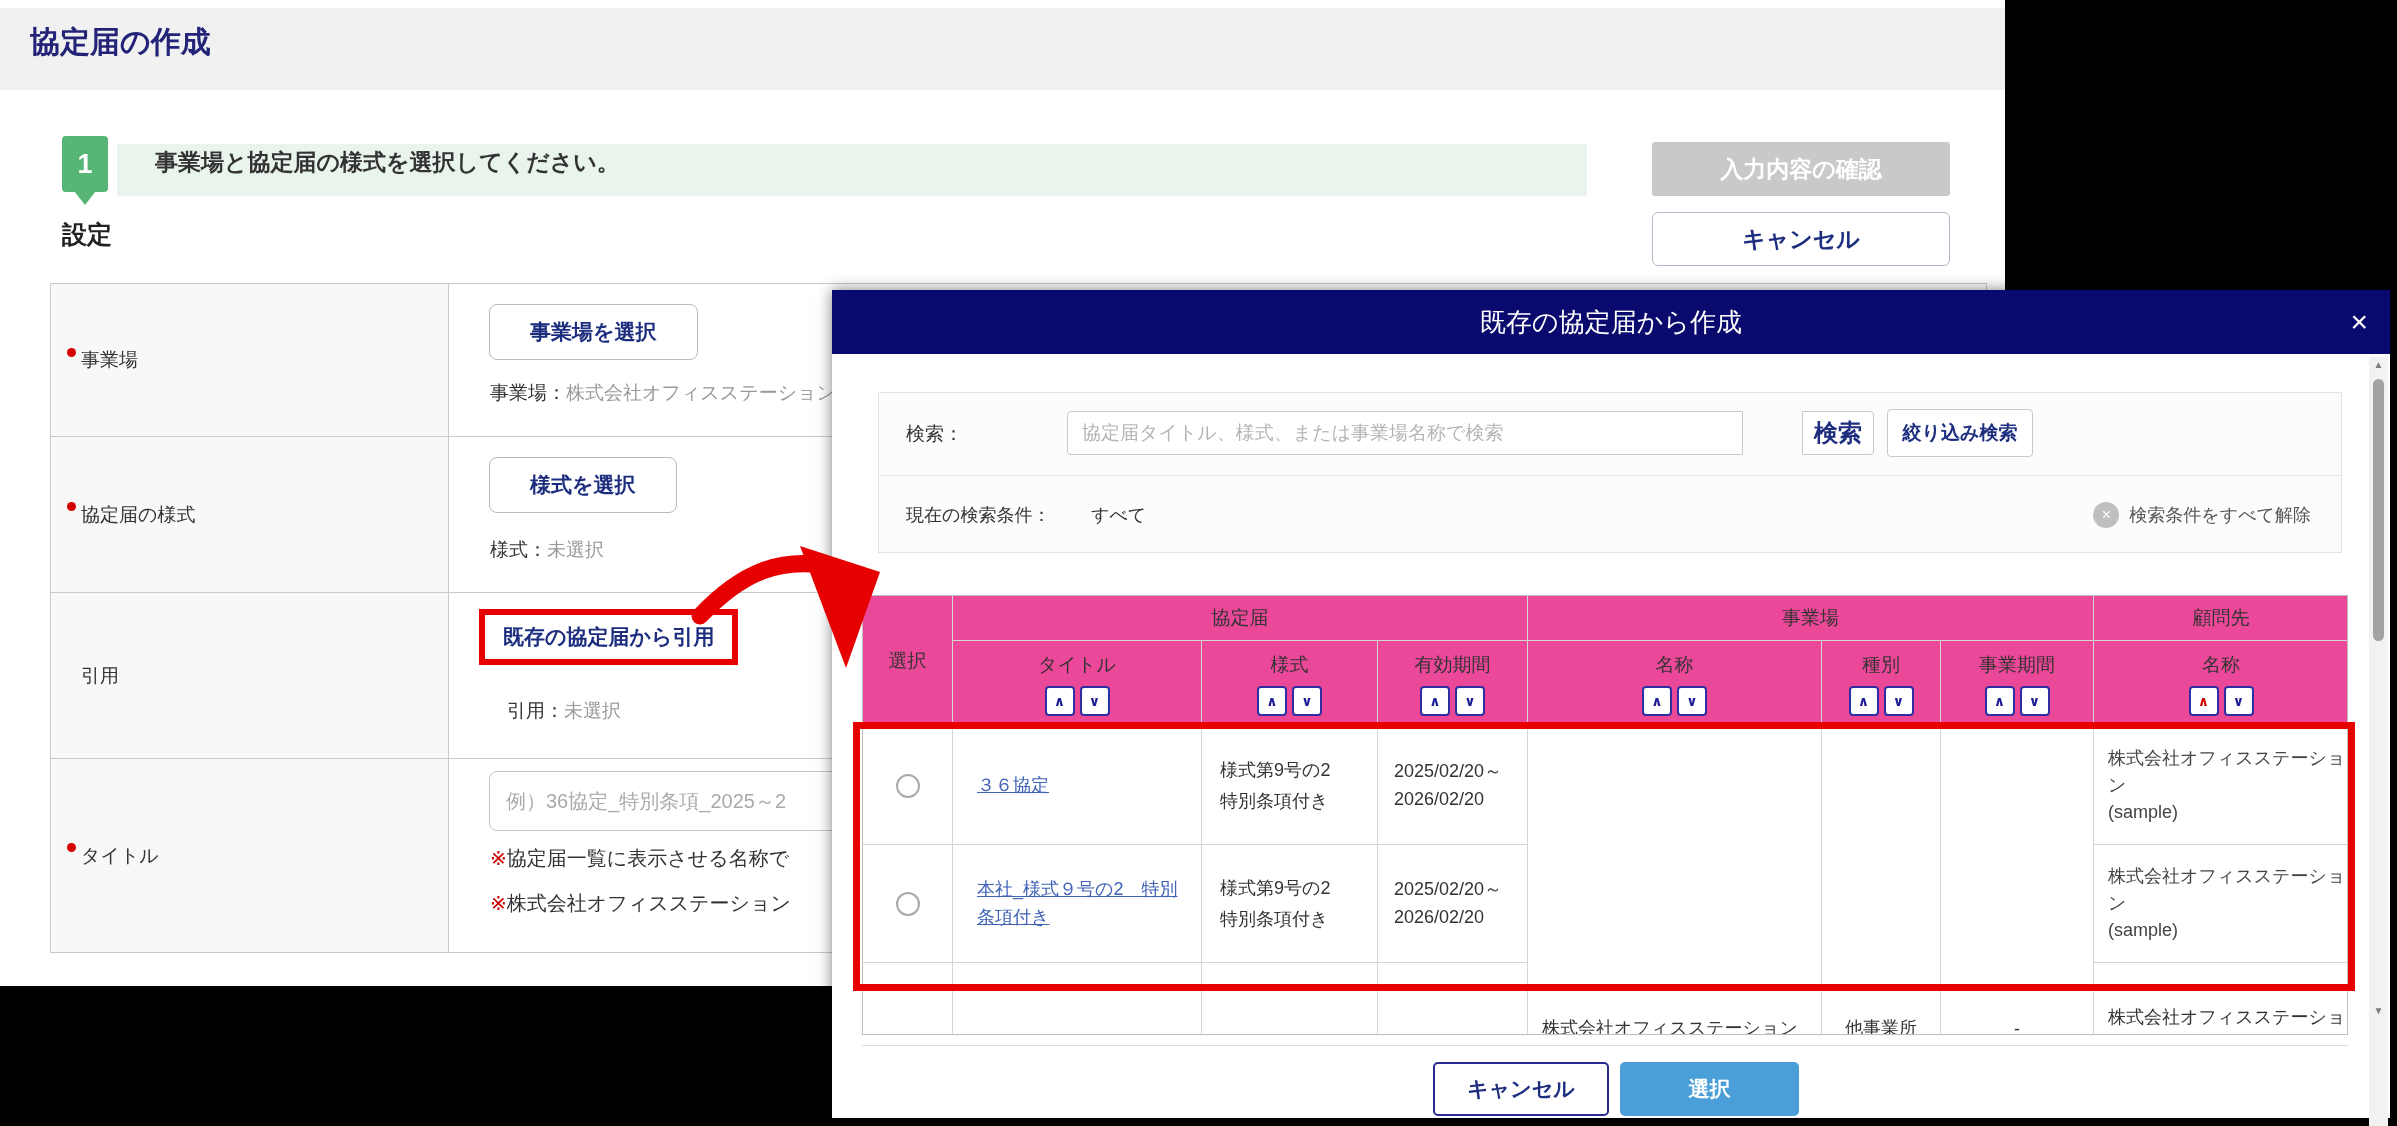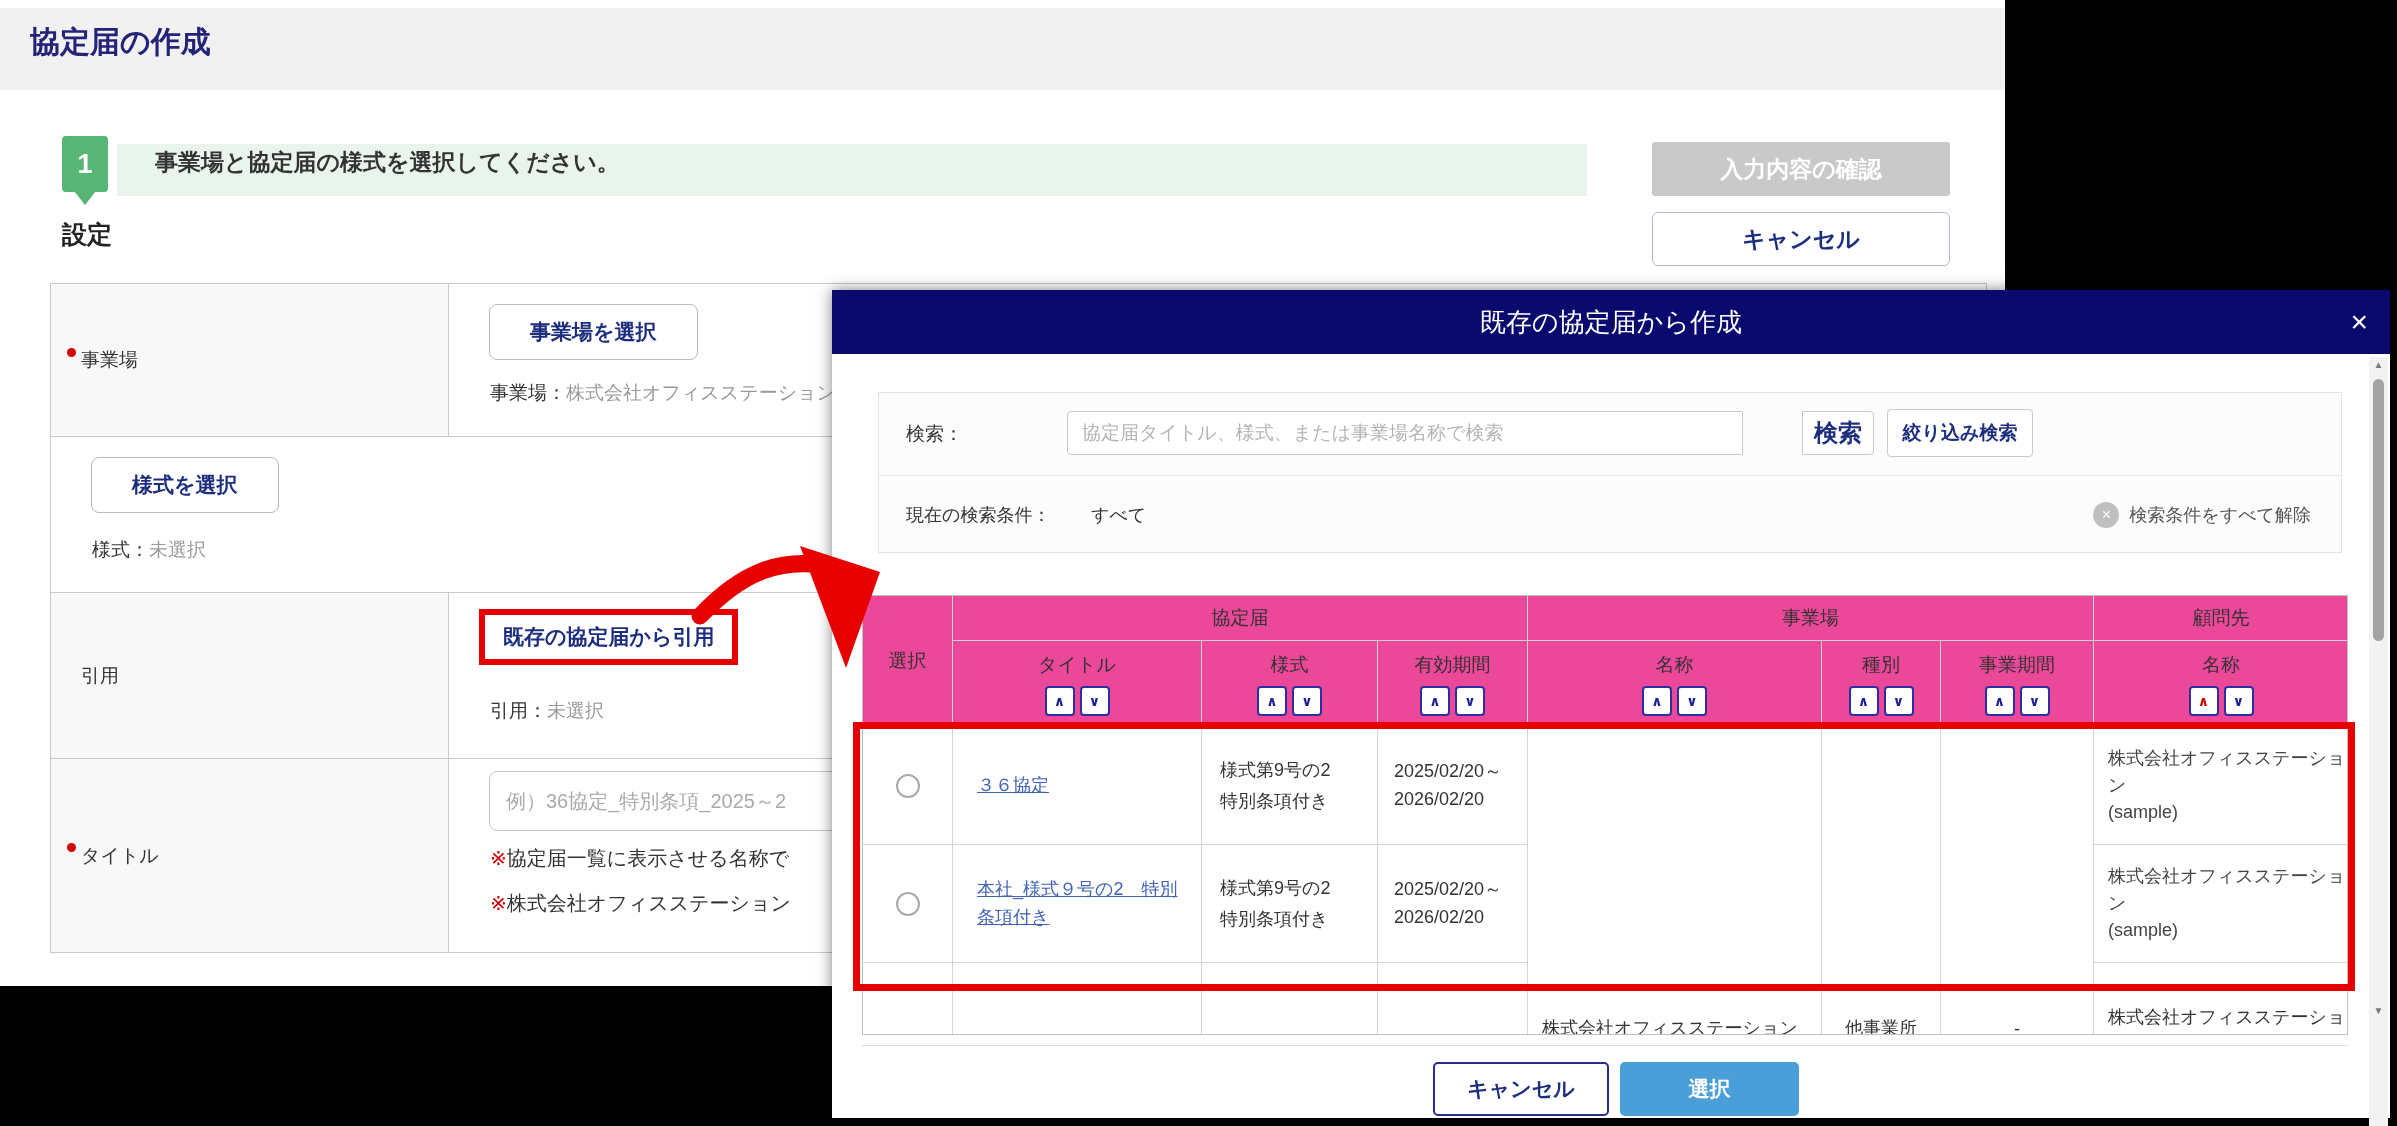--- a/index.html
+++ b/index.html
@@ -147,38 +147,42 @@
         </div>
         <div class="form-content">
           <button class="form-btn" style="left:40px;top:20px;">事業場を選択</button>
           <div class="form-value" style="left:41px;top:96px;">
             <span>事業場：</span><span class="val">株式会社オフィスステーション</span>
           </div>
         </div>
       </div>
 
       <div class="form-row" style="height:155px;">
+        <div class="form-label">
+          <span class="req-dot"></span>
+          <span>協定届の様式</span>
+        </div>
         <div class="form-content">
           <button class="form-btn" style="left:40px;top:20px;">様式を選択</button>
           <div class="form-value" style="left:41px;top:100px;">
             <span>様式：</span><span class="val">未選択</span>
           </div>
         </div>
       </div>
 
       <div class="form-row" style="height:165px;">
         <div class="form-label">
           <span class="req-dot hidden"></span>
           <span>引用</span>
         </div>
         <div class="form-content">
           <div class="quote-red-box">
             <span class="txt">既存の協定届から引用</span>
           </div>
-          <div class="form-value" style="left:41px;top:105px;">
+          <div class="form-value" style="left:58px;top:105px;">
             <span>引用：</span><span class="val">未選択</span>
           </div>
         </div>
       </div>
 
       <div class="form-row" style="height:193px;">
         <div class="form-label">
           <span class="req-dot"></span>
           <span>タイトル</span>
         </div>

